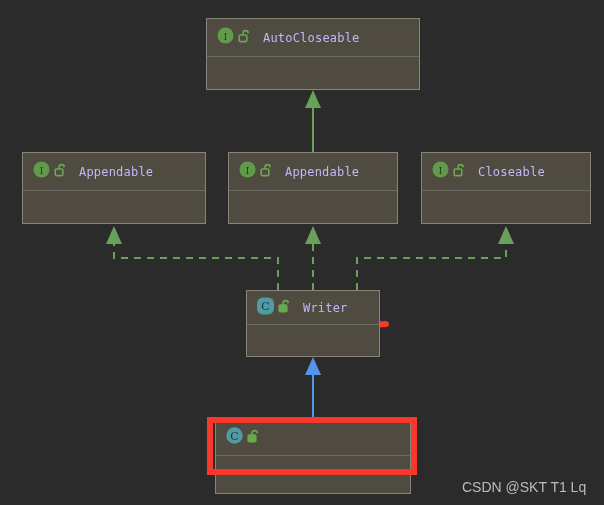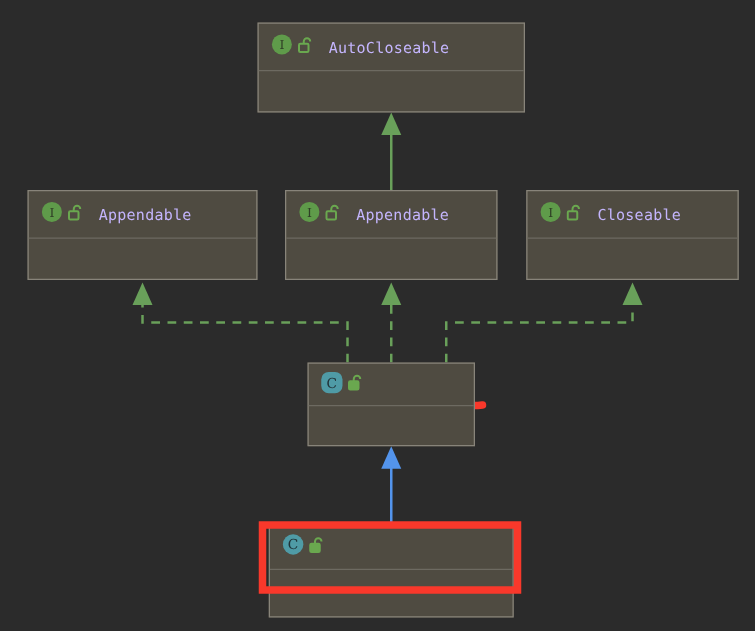--- a/index.html
+++ b/index.html
@@ -203,20 +203,21 @@
             <text x="9.5" y="14" font-size="11" font-family="DejaVu Serif, serif" fill="#22353a" text-anchor="middle">C</text>
           </svg>
         </span>
         <span class="icon-lock">
           <svg width="13" height="14" viewBox="0 0 13 14">
             <path d="M5 6 V4.2 a2.6 2.6 0 0 1 5.2 0" stroke="#6aa84f" stroke-width="1.6" fill="none"></path>
             <rect x="1.2" y="6" width="7.6" height="6.6" rx="1" fill="#6aa84f" stroke="#6aa84f" stroke-width="1.6"></rect>
           </svg>
         </span>
       </span>
+      <span class="node-title">Writer</span>
     </div>
     <div class="node-body"></div>
   </div>
 
   <div class="uml-node" style="left:215px; top:419px; width:196px; height:75px;">
     <div class="node-header" style="height:36px;">
       <span class="icon-stack">
         <span class="icon-class">
           <svg width="19" height="19" viewBox="0 0 19 19">
             <circle cx="9.5" cy="9.5" r="8.2" fill="#4f9ba6"></circle>
@@ -229,14 +230,15 @@
             <rect x="1.2" y="6" width="7.6" height="6.6" rx="1" fill="#6aa84f" stroke="#6aa84f" stroke-width="1.6"></rect>
           </svg>
         </span>
       </span>
     </div>
     <div class="node-body"></div>
   </div>
 
   <div class="red-highlight" style="left:207px; top:417px; width:210px; height:58px;"></div>
 
+  <div class="watermark" style="left:462px; top:479px;">CSDN @SKT T1 Lq</div>
 
 </div>
 
 </body></html>

